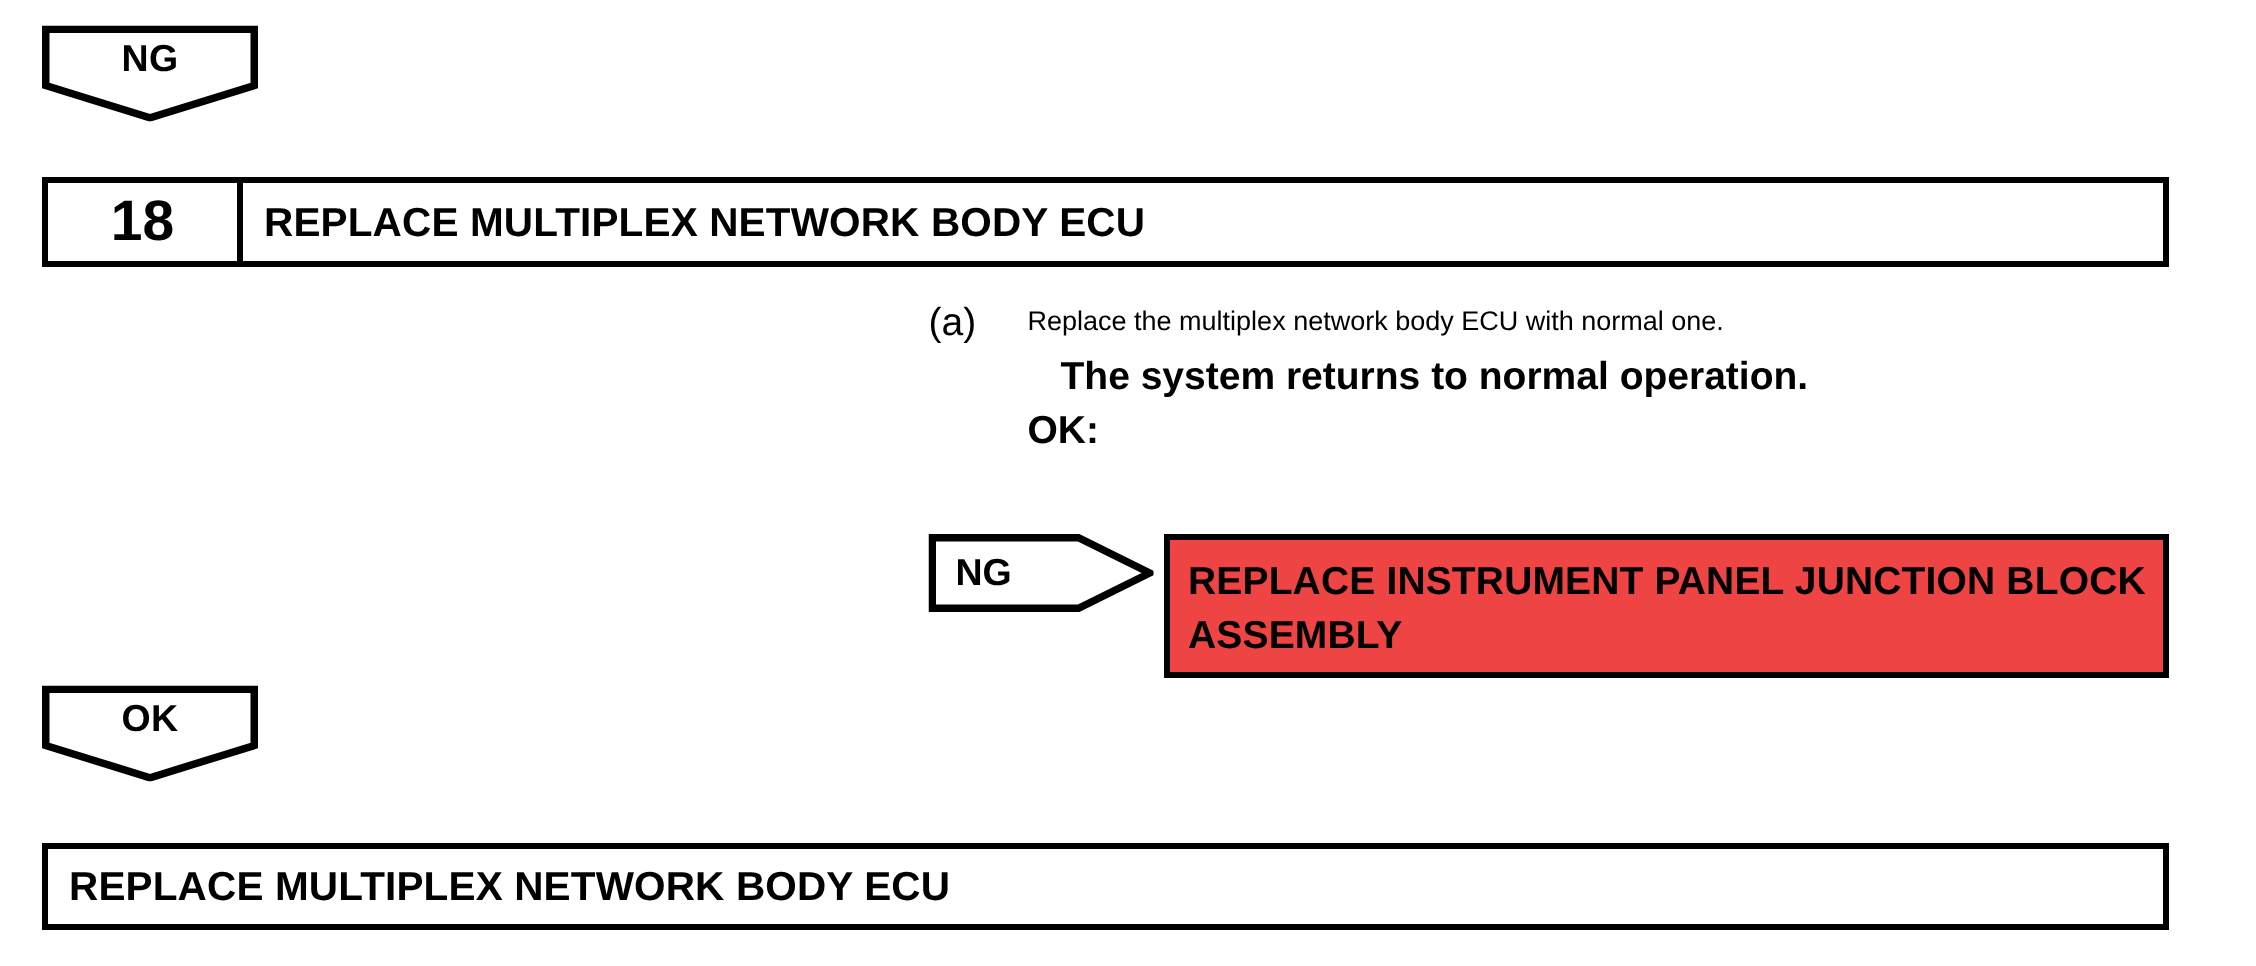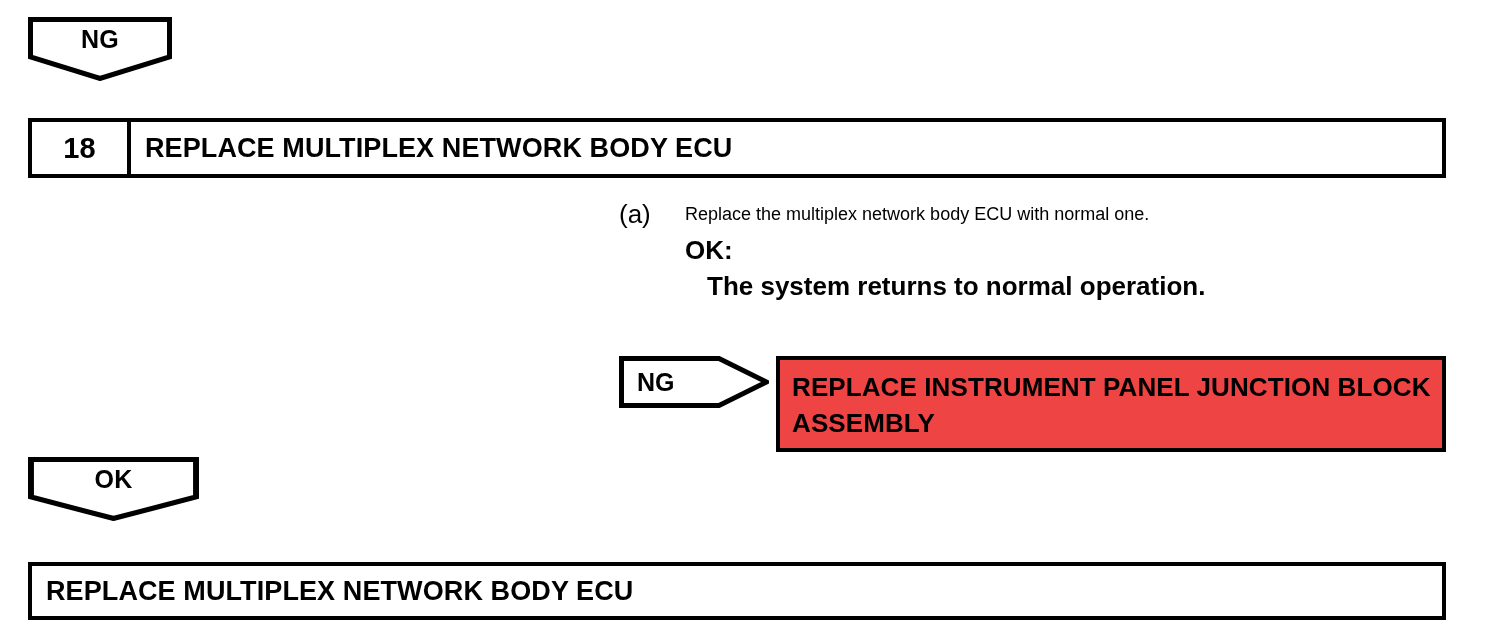--- a/index.html
+++ b/index.html
@@ -70,26 +70,26 @@
   .step-box {
     position: absolute;
     box-sizing: border-box;
     border: 4px solid #000000;
     background: #ffffff;
     display: flex;
     align-items: stretch;
   }
   .step-num {
     box-sizing: border-box;
-    width: 99px;
+    width: 130px;
     border-right: 4px solid #000000;
     display: flex;
     align-items: center;
     justify-content: center;
-    font-size: 29px;
+    font-size: 38px;
     font-weight: bold;
     text-align: right;
   }
   .step-title {
     display: flex;
     align-items: center;
     padding-left: 14px;
     font-size: 27px;
     font-weight: bold;
     letter-spacing: 0.1px;
@@ -168,36 +168,36 @@
   <div class="step-box" style="left:28px; top:118px; width:1418px; height:60px;">
     <div class="step-num">18</div>
     <div class="step-title">REPLACE MULTIPLEX NETWORK BODY ECU</div>
   </div>
 
   <div class="proc-block">
     <div class="proc-row">
       <div class="proc-marker">(a)</div>
       <div class="proc-text">Replace the multiplex network body ECU with normal one.</div>
     </div>
+    <div class="proc-sub indent">The system returns to normal operation.</div>
     <div class="proc-sub">OK:</div>
-    <div class="proc-sub indent">The system returns to normal operation.</div>
   </div>
 
   <div class="arrow-marker" style="left:619px; top:356px;">
     <svg class="shape" viewBox="0 0 150 52" preserveAspectRatio="none">
       <polygon points="2.5,2.5 100,2.5 147.5,26 100,49.5 2.5,49.5" fill="#ffffff" stroke="#000000" stroke-width="5" stroke-linejoin="miter"></polygon>
     </svg>
     <span class="alabel">NG</span>
   </div>
 
   <div class="result-box" style="left:776px; top:356px; width:670px; height:96px;">
     <span>REPLACE INSTRUMENT PANEL JUNCTION BLOCK ASSEMBLY</span>
   </div>
 
-  <div class="result-pentagon" style="left:28px; top:457px;padding-left:27px;">
+  <div class="result-pentagon" style="left:28px; top:457px;">
     <svg class="shape" viewBox="0 0 144 64" preserveAspectRatio="none">
       <polygon points="2.5,2.5 141.5,2.5 141.5,40 72,61.5 2.5,40" fill="#ffffff" stroke="#000000" stroke-width="5" stroke-linejoin="miter"></polygon>
     </svg>
     <span class="plabel">OK</span>
   </div>
 
   <div class="plain-box" style="left:28px; top:562px; width:1418px; height:58px;">
     <span>REPLACE MULTIPLEX NETWORK BODY ECU</span>
   </div>
 

